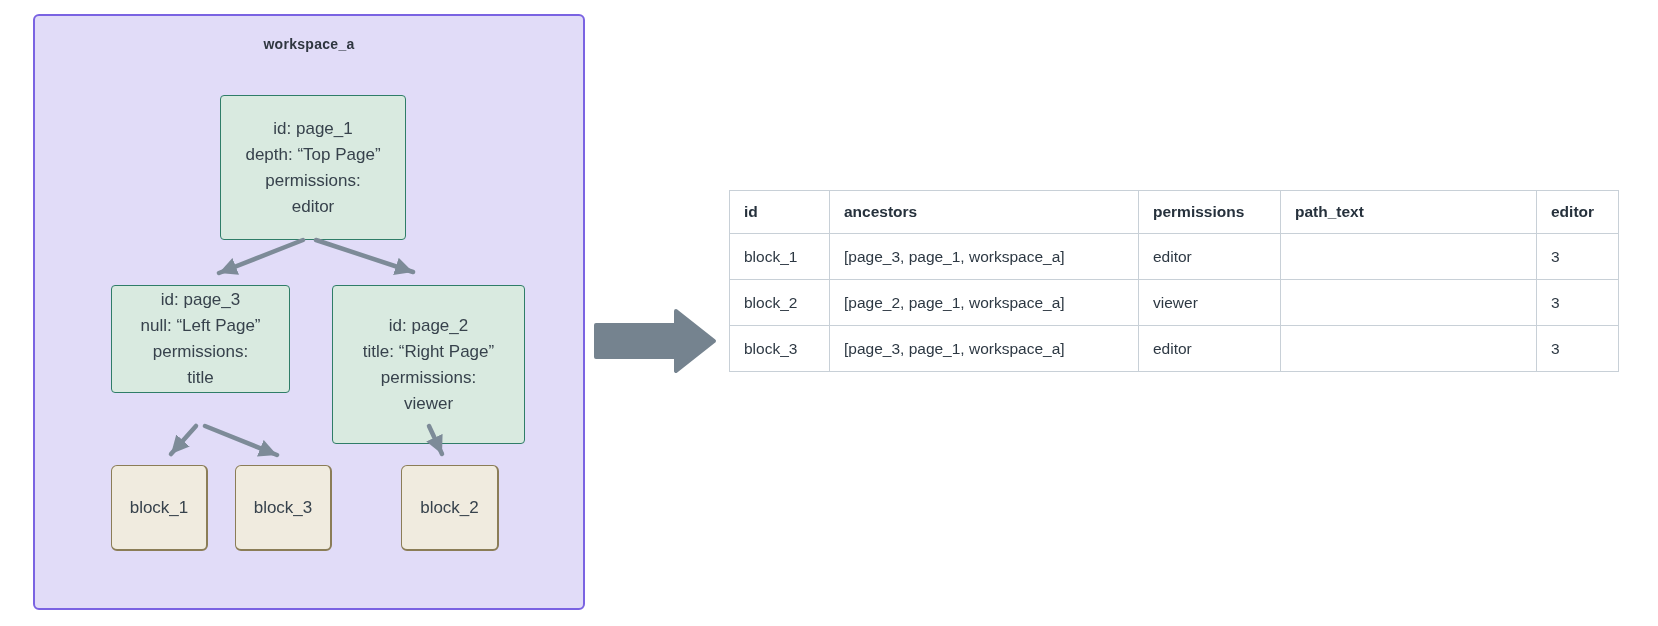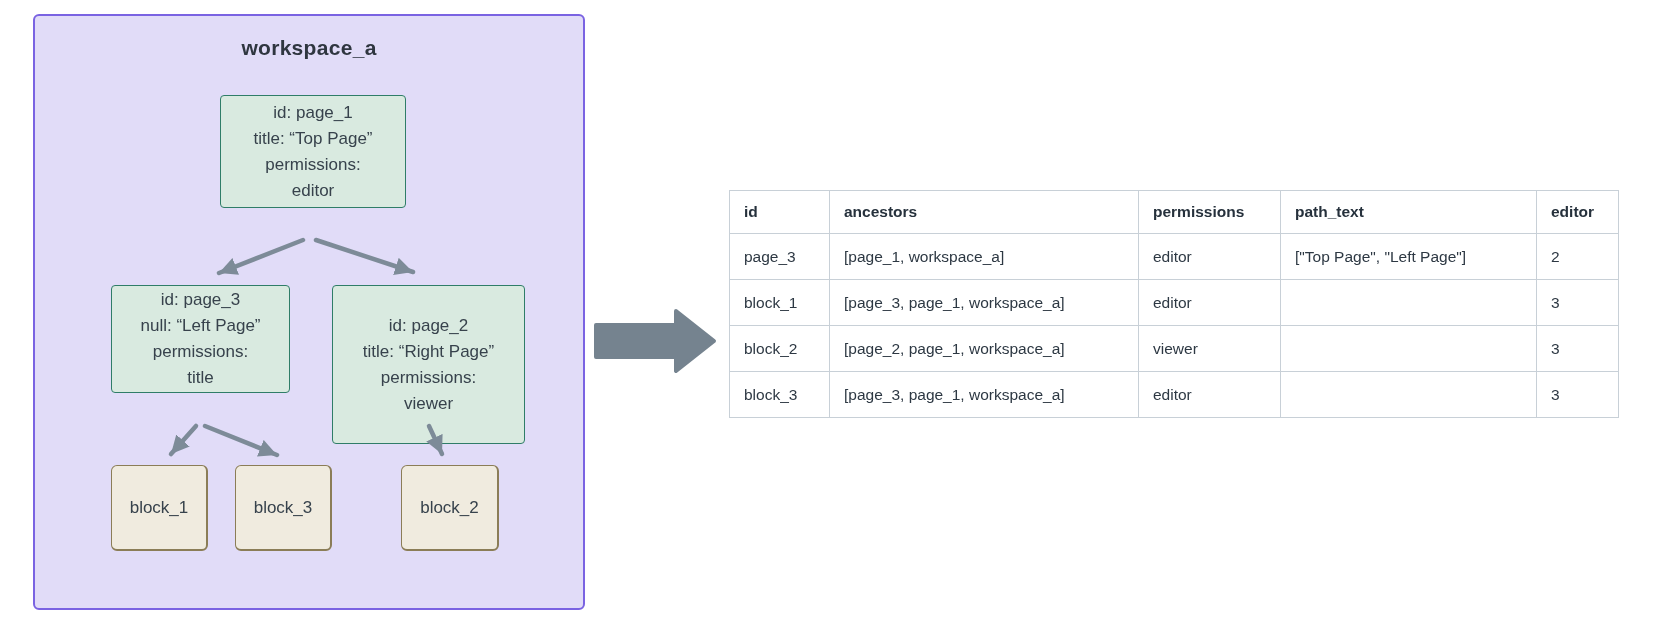--- a/index.html
+++ b/index.html
@@ -12,21 +12,21 @@
   }
   *{margin:0;padding:0;box-sizing:border-box;}
   html,body{background:var(--page-bg);}
   body{font-family:"Liberation Sans", sans-serif;}
   .stage{position:relative;width:1658px;height:626px;background:var(--page-bg);overflow:hidden;}
 
   
   .workspace{position:absolute;left:33px;top:14px;width:552px;height:596px;
     background:var(--container-fill);border:2px solid var(--container-border);border-radius:6px;}
   .workspace-title{position:absolute;left:0;top:20px;width:100%;text-align:center;
-    font-size:21px;font-weight:700;color:#2f3640;letter-spacing:.3px;}
+    font-size:14px;font-weight:700;color:#2f3640;letter-spacing:.3px;}
 
   
   .node{position:absolute;display:flex;flex-direction:column;align-items:center;justify-content:center;
     text-align:center;color:#37424c;}
   .node.page{background:var(--page-fill);border:1.5px solid var(--page-border);border-radius:4px;
     font-size:17px;line-height:26px;}
   .node.block{background:var(--block-fill);border:1.5px solid var(--block-border);
     border-bottom-width:2.5px;border-right-width:2px;border-radius:6px;font-size:17px;}
 
   
@@ -44,23 +44,23 @@
   .result-table td{height:46px;font-weight:400;}
 </style>
 </head>
 <body>
 
 <div class="stage">
 
   <div class="workspace">
     <div class="workspace-title">workspace_a</div>
 
-    <div class="node page" style="left:185px;top:79px;width:186px;height:113px">
+    <div class="node page" style="left:185px;top:79px;width:186px;height:145px">
       <div>id: page_1</div>
-      <div>title: “Top Page”</div>
+      <div>depth: “Top Page”</div>
       <div>permissions:</div>
       <div>editor</div>
     </div>
 
     <div class="node page" style="left:76px;top:269px;width:179px;height:108px">
       <div>id: page_3</div>
       <div>null: “Left Page”</div>
       <div>permissions:</div>
       <div>title</div>
     </div>
@@ -109,27 +109,20 @@
         <tr>
           <th>id</th>
           <th>ancestors</th>
           <th>permissions</th>
           <th>path_text</th>
           <th>editor</th>
         </tr>
       </thead>
     <tbody>
         <tr>
-          <td>page_3</td>
-          <td>[page_1, workspace_a]</td>
-          <td>editor</td>
-          <td>["Top Page", "Left Page"]</td>
-          <td>2</td>
-        </tr>
-        <tr>
           <td>block_1</td>
           <td>[page_3, page_1, workspace_a]</td>
           <td>editor</td>
           <td></td>
           <td>3</td>
         </tr>
         <tr>
           <td>block_2</td>
           <td>[page_2, page_1, workspace_a]</td>
           <td>viewer</td>

